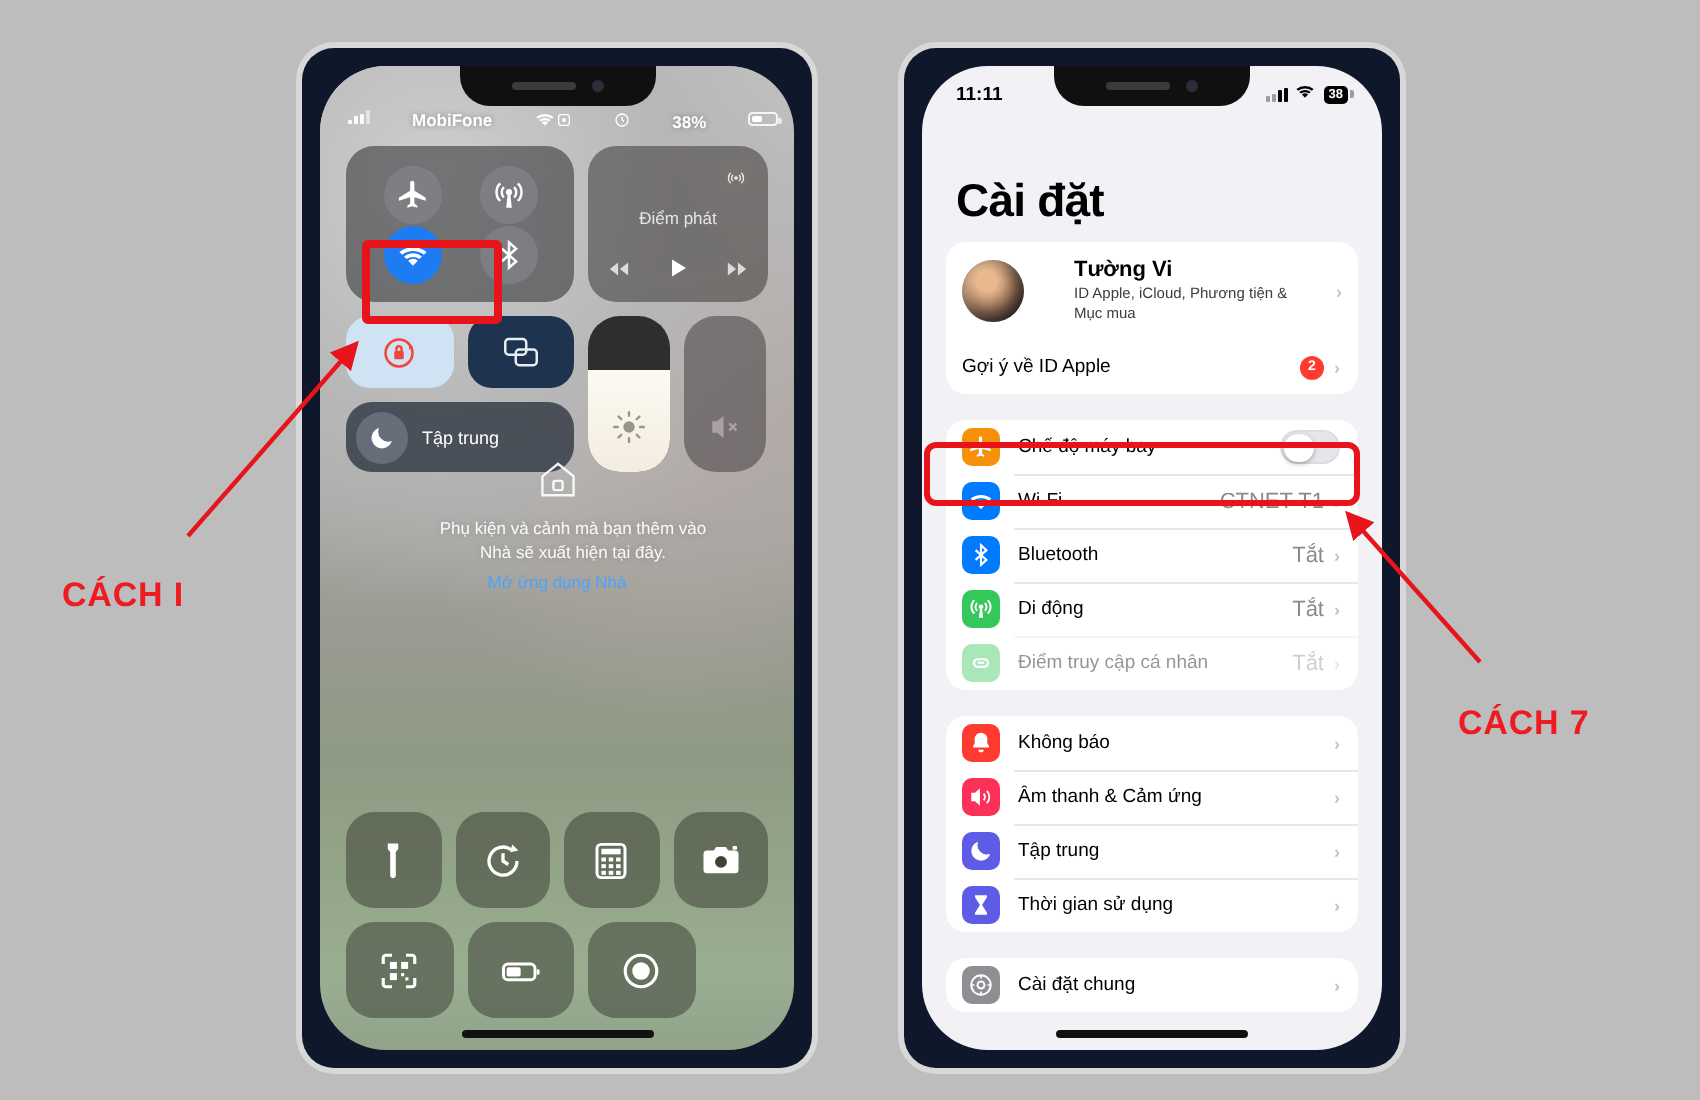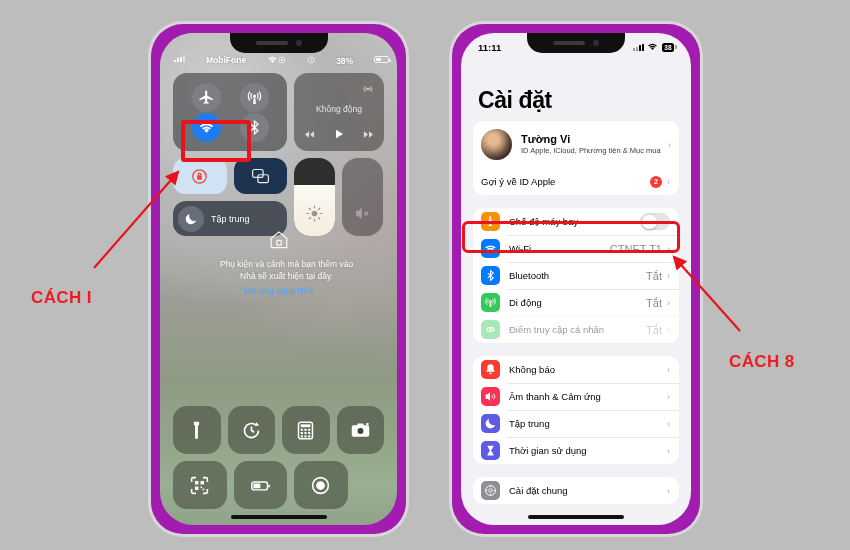--- a/index.html
+++ b/index.html
@@ -7,22 +7,22 @@
     width: 850px; height: 550px;
     background: #bdbdbd;
     font-family: "Liberation Sans", sans-serif;
     overflow: hidden;
   }
   #stage { position: relative; width: 850px; height: 550px; }
 
   
   .phone {
     position: absolute;
-    border-radius: 32px;
-    background: #a21caf;
+    border-radius: 16px;
+    background: #0f172a;
     box-shadow: 0 0 0 3px #d8d8d8;
     overflow: hidden;
   }
   .phone .screen {
     position: absolute;
     inset: 9px;
     border-radius: 33px;
     overflow: hidden;
   }
   .notch {
@@ -177,21 +177,21 @@
     position: relative; }
   .row + .row::before { content:""; position:absolute; left: 34px; right:0; top:0;
     height: 1px; background: #e6e5ea; }
   .row .icon { width: 19px; height: 19px; border-radius: 5px; flex: none;
     display:flex; align-items:center; justify-content:center; margin-right: 9px; }
   .row .icon svg { width: 13px; height: 13px; fill: #fff; }
   .row .label { flex: 1; font-size: 9.5px; color: #000; }
   .row .value { font-size: 11px; color: #8a8a8e; margin-right: 5px; }
   .chev { color: #c3c3c7; font-size: 9px; font-weight: bold; }
 
-  .acct { display: flex; align-items: center; padding: 8px; position: relative; }
+  .acct { display: flex; align-items: center; padding: 8px; position: relative; gap: 16px; }
   .avatar { width: 31px; height: 31px; border-radius: 50%; flex: none; margin-right: 9px;
     background: radial-gradient(circle at 40% 35%, #e8b98f 0 18%, #caa07a 30%, #7d5c4a 55%, #3b3430 80%);
     box-shadow: inset -3px -2px 6px rgba(0,0,0,.35), inset 3px 3px 5px rgba(255,220,180,.3); }
   .acct .nm { font-size: 11px; font-weight: bold; }
   .acct .sub { font-size: 7.5px; color: #3c3c43; line-height: 10px; margin-top: 1px;
     max-width: 150px; }
   .badge { background: #ff3b30; color: #fff; font-size: 7px; font-weight: bold;
     width: 12px; height: 12px; border-radius: 50%;
     display:flex; align-items:center; justify-content:center; margin-right: 5px; }
   .toggle { width: 30px; height: 17.5px; border-radius: 10px; background: #e6e5ea;
@@ -288,21 +288,21 @@
               </div>
             </div>
 
             <div class="tile media-tile">
               <div class="airplay">
                 <svg viewBox="0 0 24 24">
                     <circle cx="12" cy="12" r="2.2"></circle>
                     <path fill="none" stroke="#eee" stroke-width="1.6" d="M8.3 8.3a5.2 5.2 0 0 0 0 7.4M15.7 8.3a5.2 5.2 0 0 1 0 7.4M5.6 5.6a9 9 0 0 0 0 12.8M18.4 5.6a9 9 0 0 1 0 12.8"></path>
                   </svg>
               </div>
-              <div class="media-title">Không động</div>
+              <div class="media-title">Điểm phát</div>
               <div class="media-ctrl">
                 <svg width="13" height="11" viewBox="0 0 24 24">
                     <path fill="rgba(255,255,255,.75)" d="M11 5v14l-9-7zM22 5v14l-9-7z"></path>
                   </svg>
                 <svg width="12" height="14" viewBox="0 0 24 24">
                     <path fill="#fff" d="M6 3.5 20 12 6 20.5z"></path>
                   </svg>
                 <svg width="13" height="11" viewBox="0 0 24 24">
                     <path fill="rgba(255,255,255,.75)" d="M13 5v14l9-7zM2 5v14l9-7z"></path>
                   </svg>
@@ -623,15 +623,15 @@
     <defs>
       <marker id="ah" markerWidth="7" markerHeight="7" refX="5.4" refY="3.2" orient="auto">
         <path d="M0 0 L6.4 3.2 L0 6.4 z" fill="#e8141b"></path>
       </marker>
     </defs>
     <line x1="94" y1="268" x2="178" y2="172" stroke="#e8141b" stroke-width="2.2" marker-end="url(#ah)"></line>
     <line x1="740" y1="331" x2="674" y2="257" stroke="#e8141b" stroke-width="2.2" marker-end="url(#ah)"></line>
   </svg>
 
   <div class="cach" style="left:31px; top:288px;">CÁCH I</div>
-  <div class="cach" style="left:729px; top:352px;">CÁCH 8</div>
+  <div class="cach" style="left:729px; top:352px;">CÁCH 7</div>
 
 </div>
 
 </body></html>

